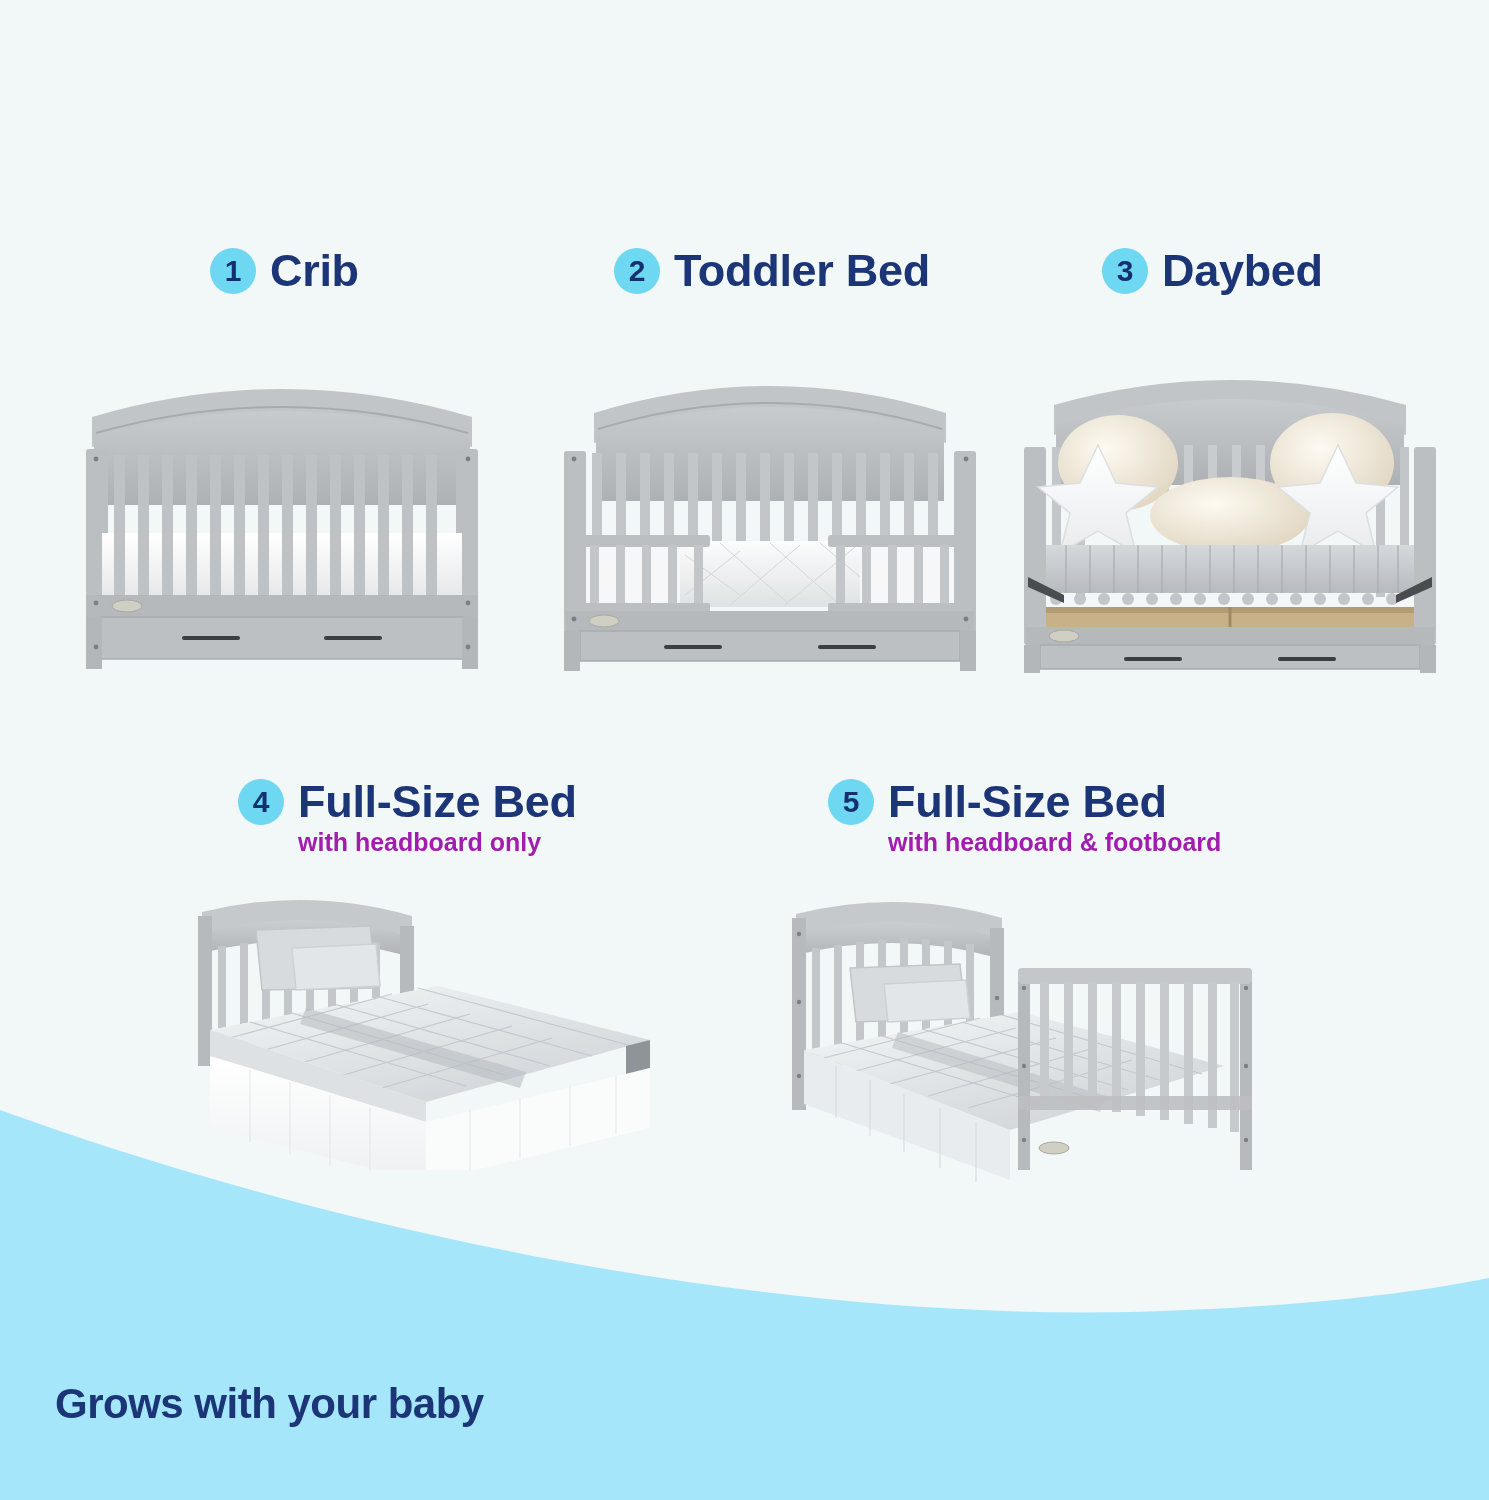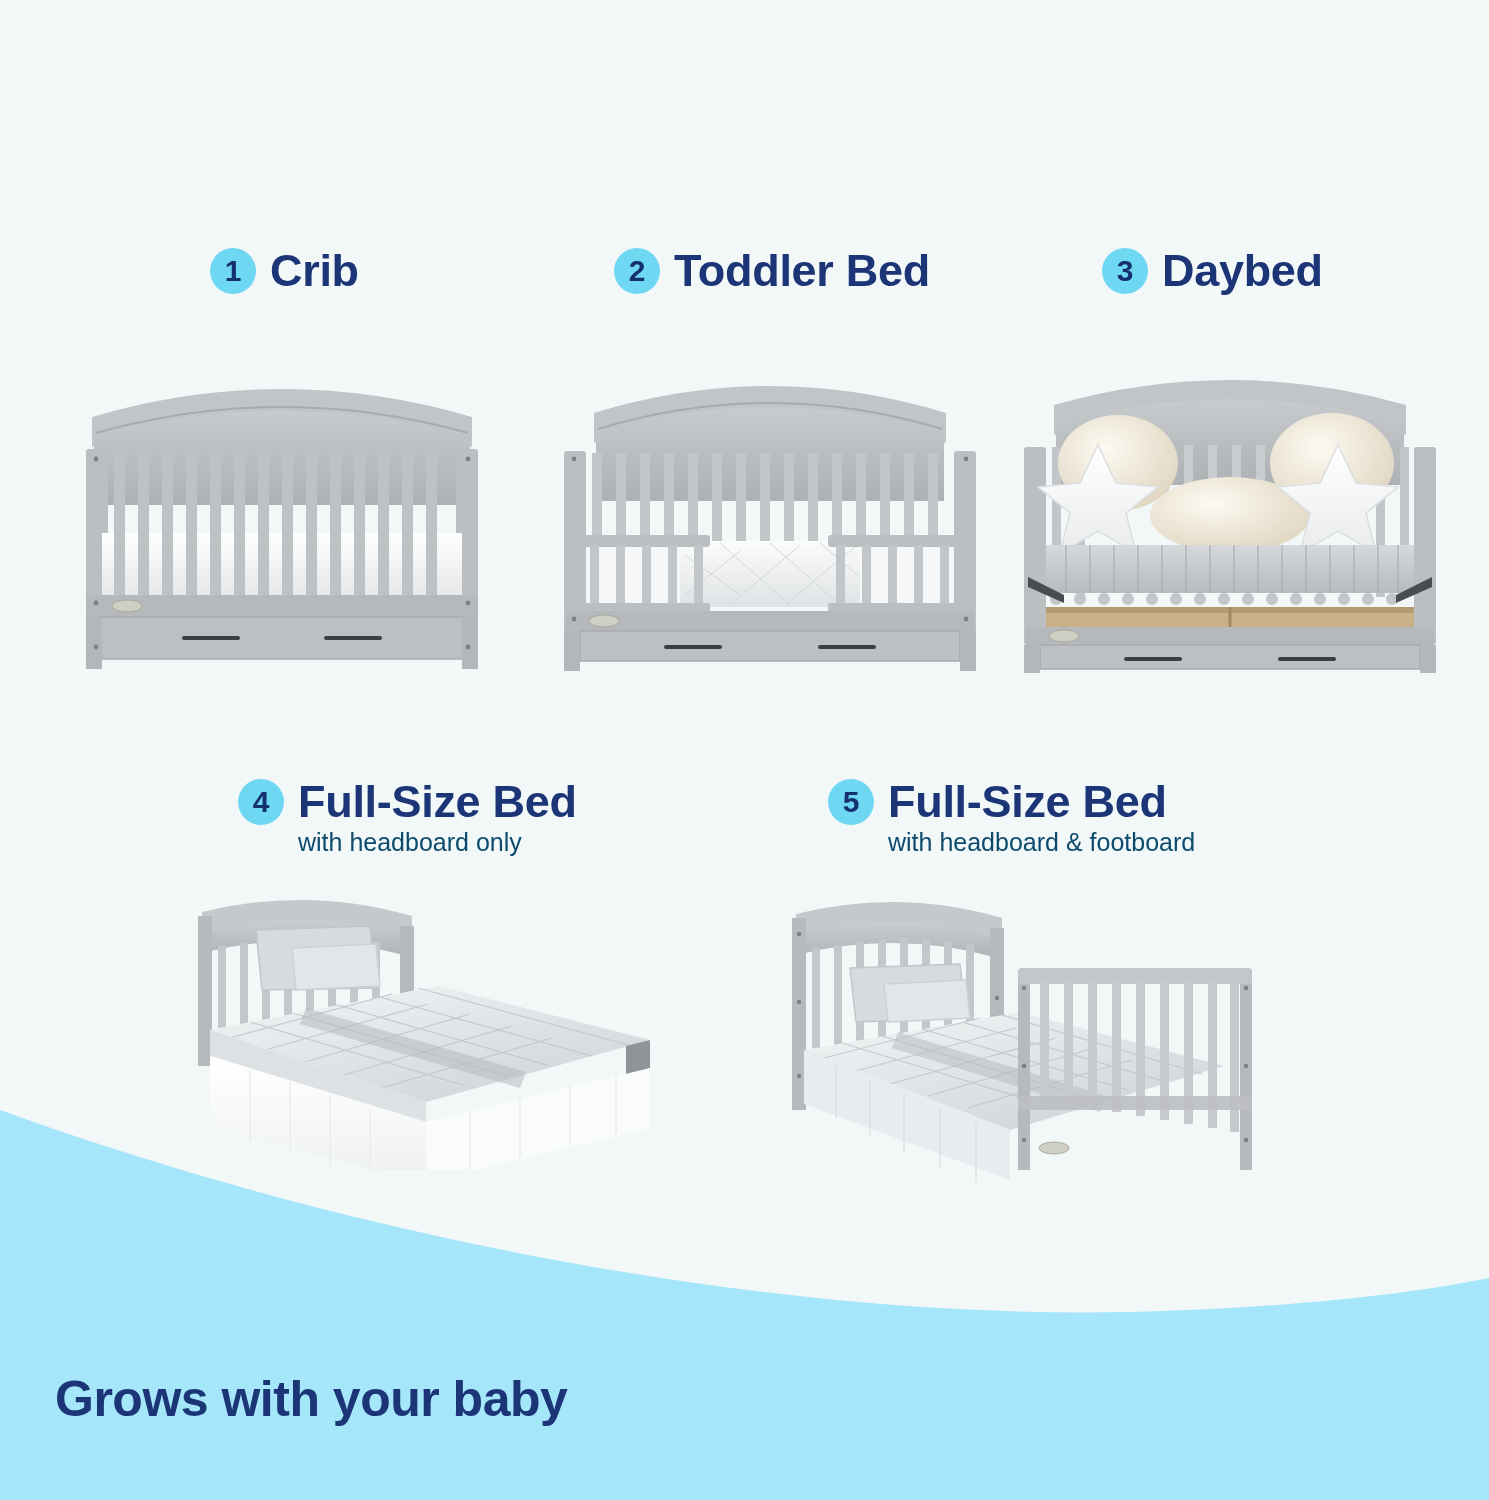--- a/index.html
+++ b/index.html
@@ -15,32 +15,32 @@
   .label{position:absolute;display:flex;align-items:flex-start;gap:14px;}
   .badge{
     width:46px;height:46px;border-radius:50%;
     background:#6ed7f2;color:#15306e;
     font-size:30px;font-weight:bold;
     display:flex;align-items:center;justify-content:center;
     flex:0 0 auto;line-height:1;
   }
   .ltext{display:flex;flex-direction:column;line-height:1;}
   .ltitle{font-size:45px;font-weight:bold;color:#1b3576;letter-spacing:-.3px;white-space:nowrap;}
-  .lsub{font-size:25px;font-weight:normal;color:#0c4a6e;margin-top:6px;white-space:nowrap;}
+  .lsub{font-size:25px;font-weight:bold;color:#a21caf;margin-top:6px;white-space:nowrap;}
 
   
   .fig{position:absolute;}
   .fig svg{display:block;width:100%;height:100%;}
 
   
   .banner{position:absolute;left:0;bottom:0;width:1489px;height:420px;}
   .banner svg{position:absolute;inset:0;width:100%;height:100%;}
   .banner-text{
     position:absolute;left:55px;bottom:72px;
-    font-size:50px;font-weight:bold;color:#1b3576;
+    font-size:42px;font-weight:bold;color:#1b3576;
     letter-spacing:-.5px;white-space:nowrap;
   }
 </style>
 </head>
 <body>
 
 <div class="stage">
 
   <div class="label" style="left:210px;top:248px;">
     <div class="badge">1</div>

